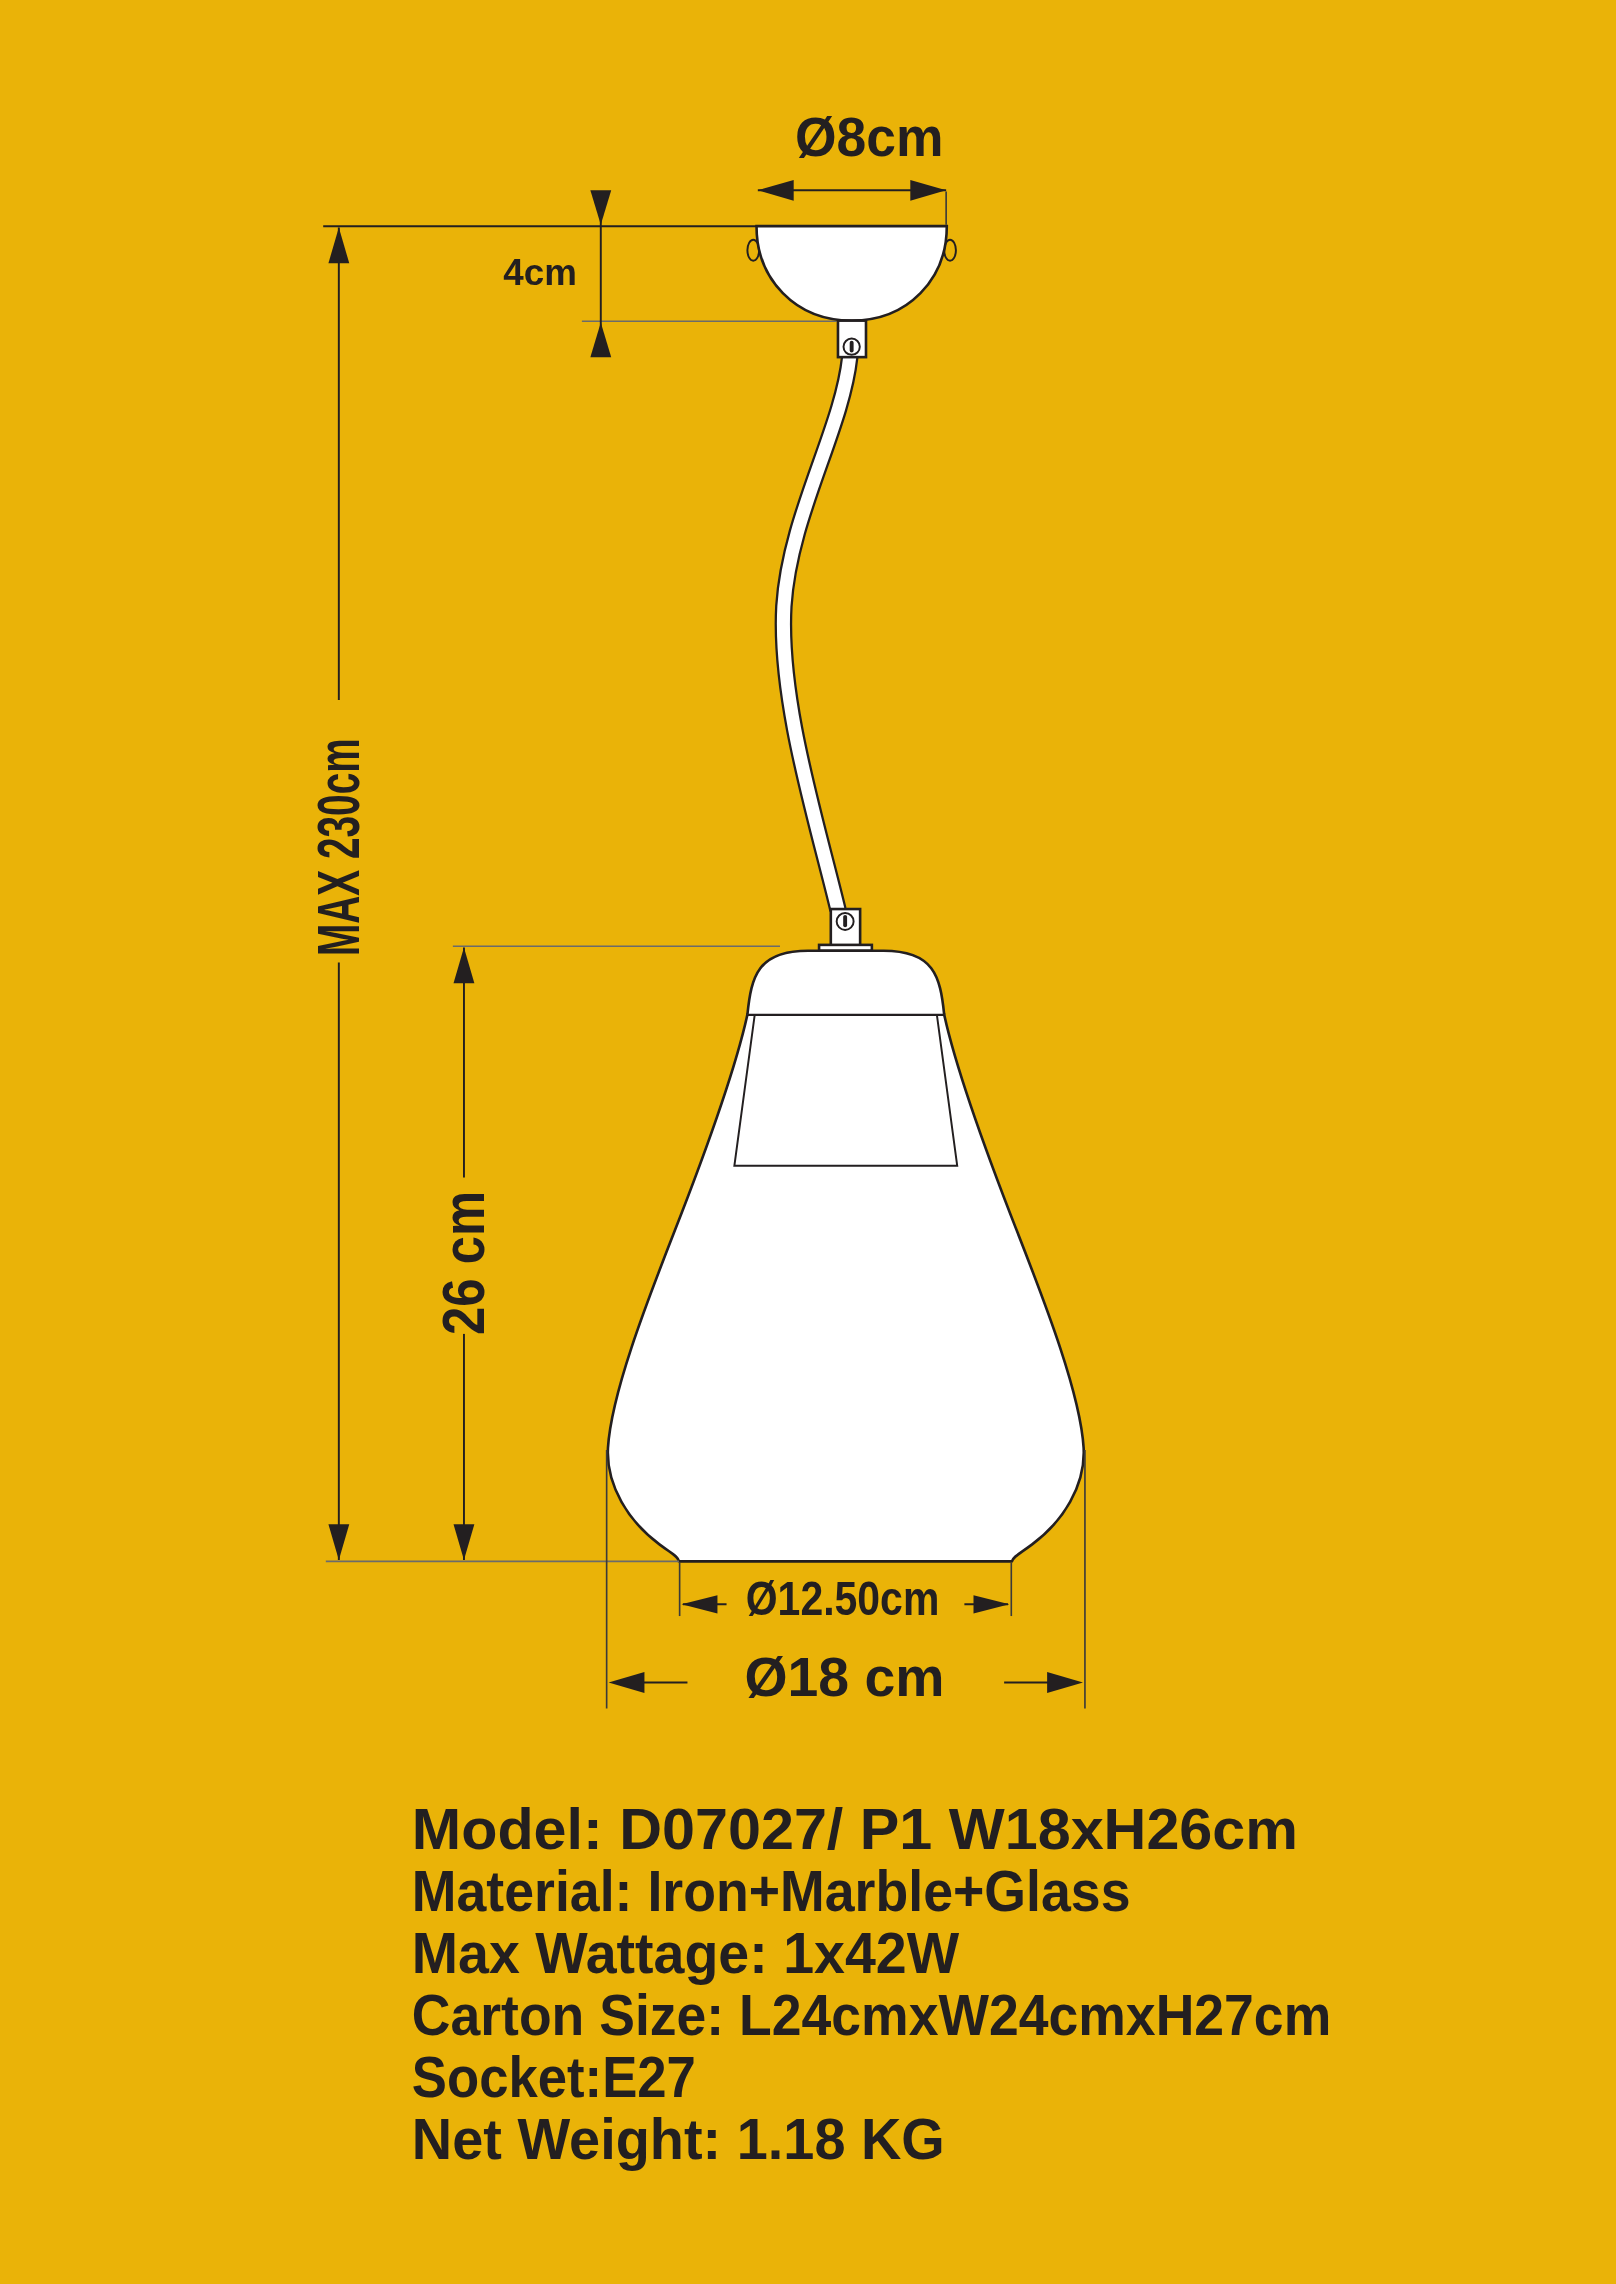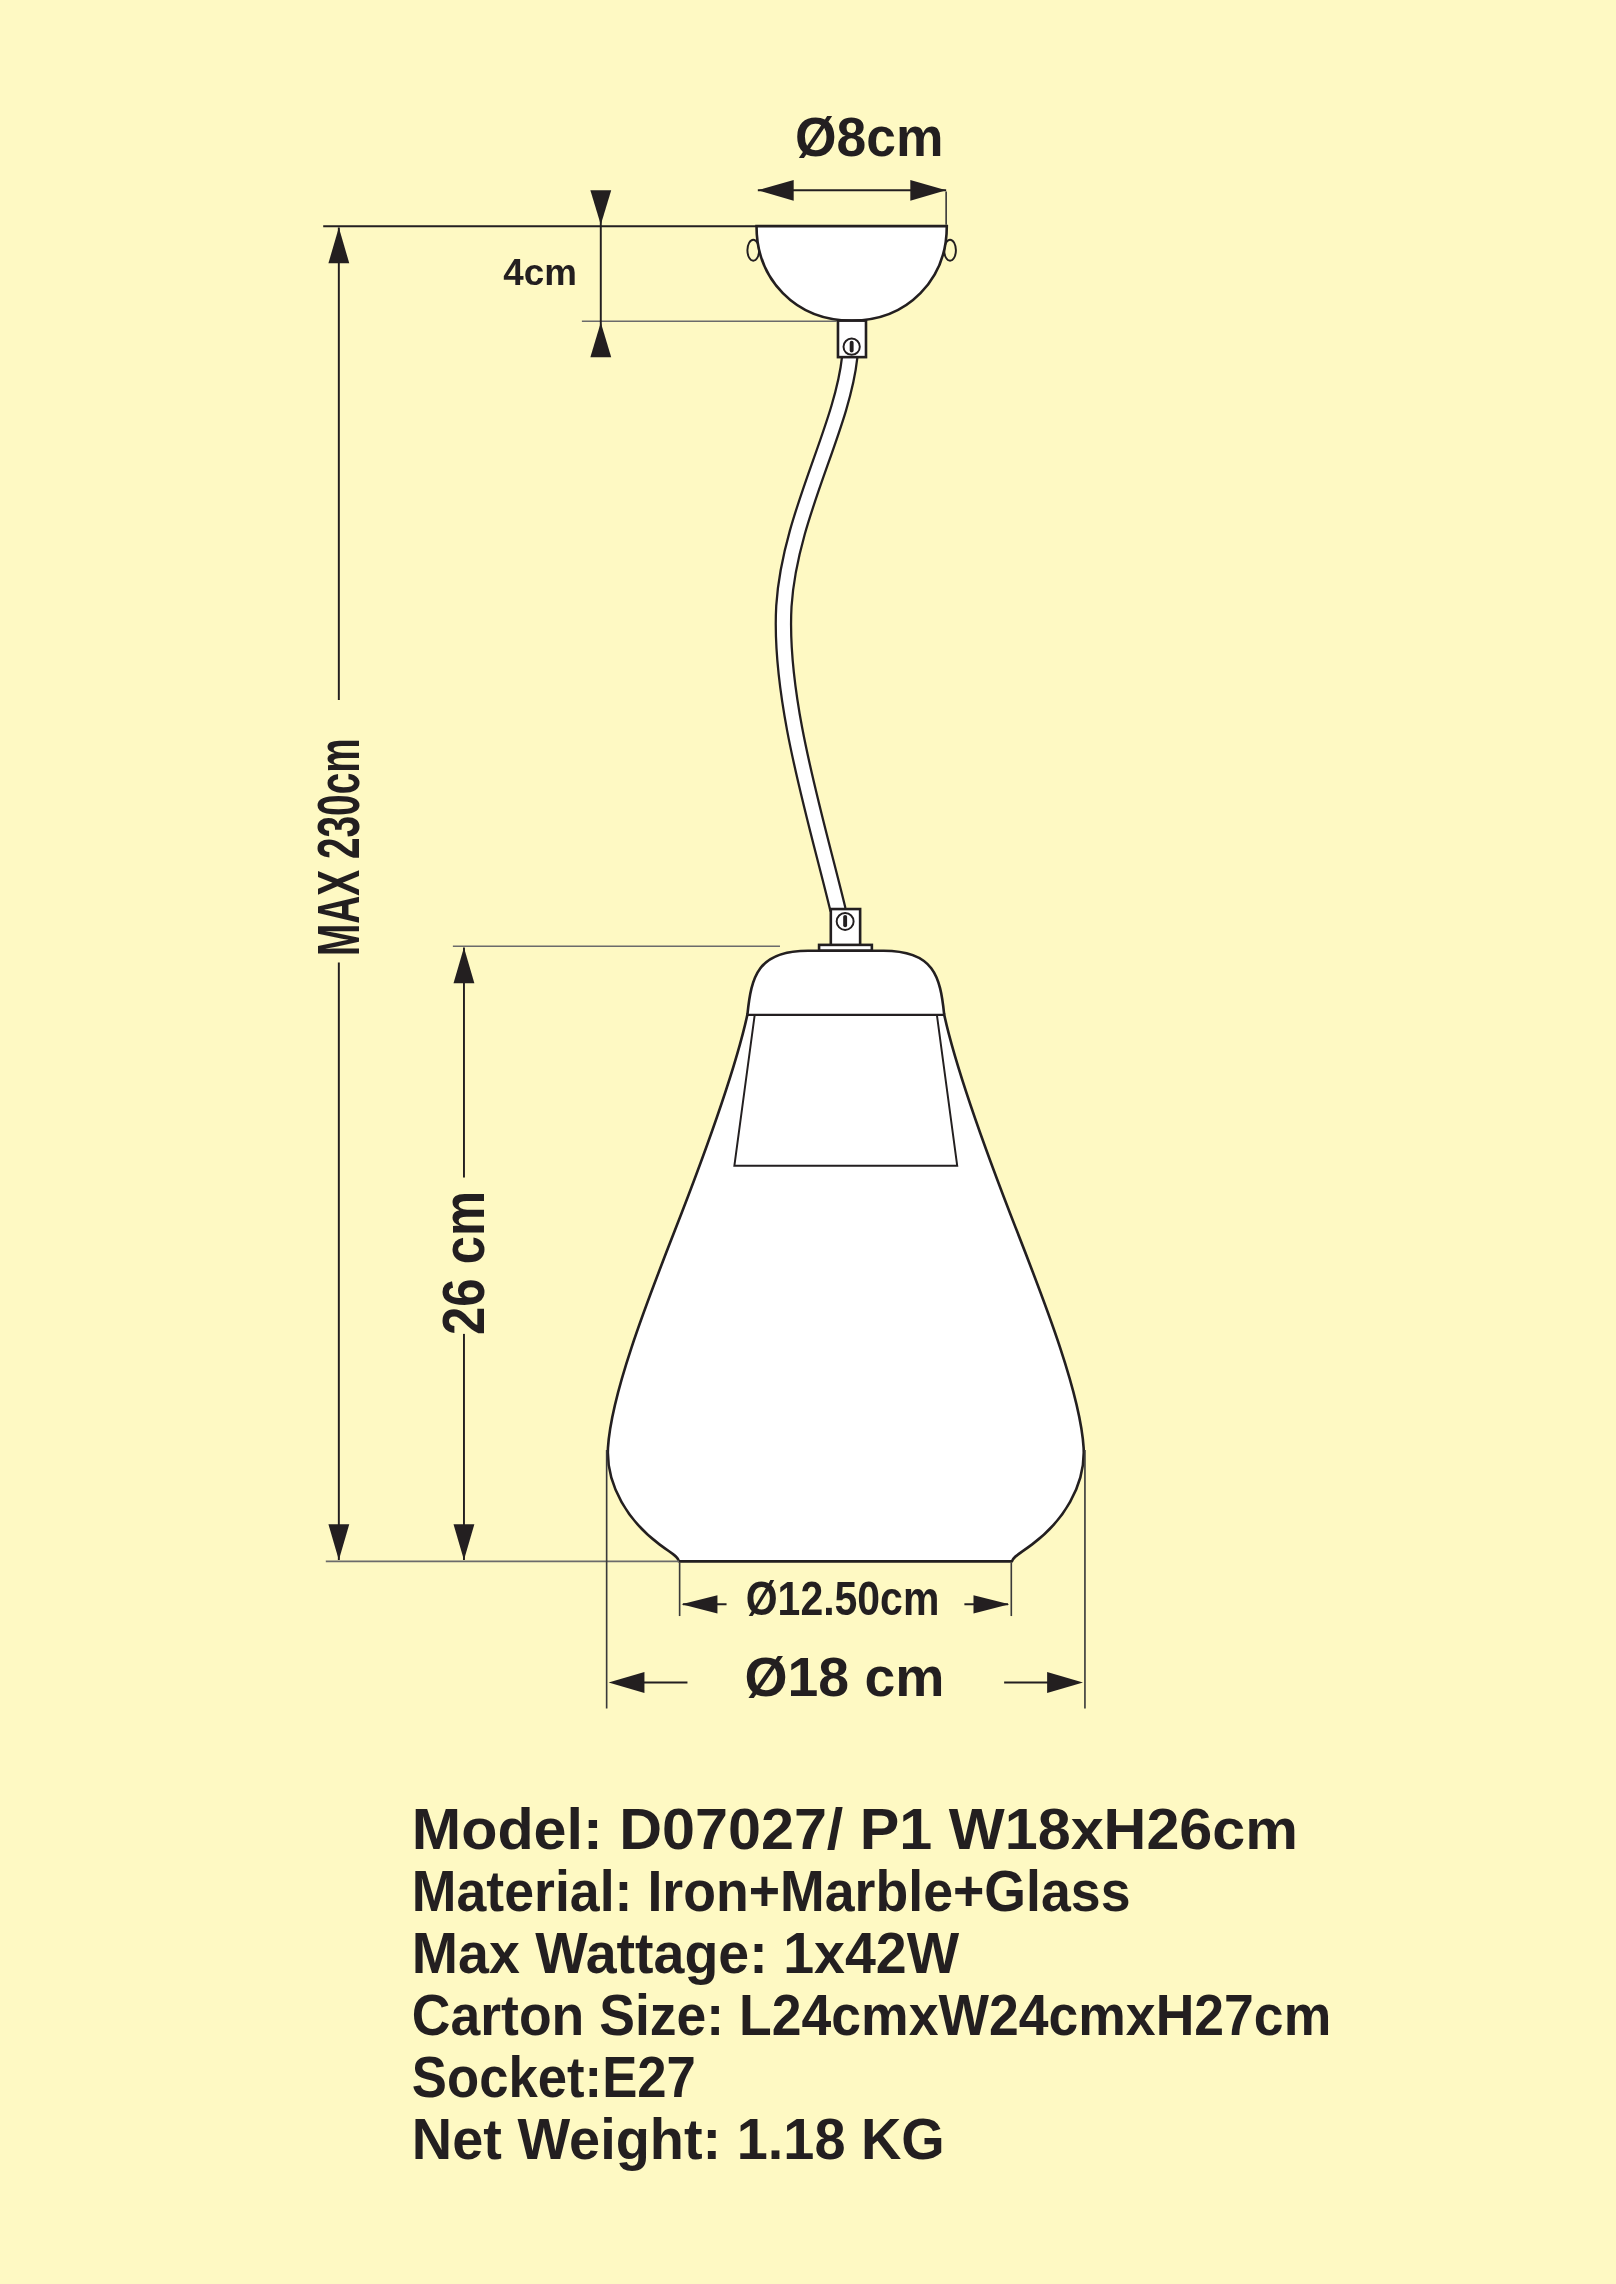--- a/index.html
+++ b/index.html
@@ -1,16 +1,16 @@
 <!DOCTYPE html>
 <html style="font-size:10.4px"><head>
 <meta charset="utf-8">
 <style>
   html,body{margin:0;padding:0;background:#ffffff;}
-  .page{position:relative;width:1616px;height:2284px;background:#fef9c3;overflow:hidden;}
+  .page{position:relative;width:1616px;height:2284px;background:#eab308;overflow:hidden;}
   svg{position:absolute;left:0;top:0;}
   text{font-family:"Liberation Sans", sans-serif;fill:#231f20;}
   .dim-label{font-weight:bold;}
   .spec-line{font-weight:bold;font-size:88px;}
   .outline{fill:#ffffff;stroke:#231f20;stroke-width:4;}
   .thin{fill:none;stroke:#231f20;stroke-width:3;}
   .xline{fill:none;stroke:#6b6b6b;stroke-width:2.5;}
   .extline{fill:none;stroke:#3a3a3a;stroke-width:2.5;}
   .dimline{fill:none;stroke:#231f20;stroke-width:3;}
   .arrow{fill:#231f20;stroke:none;}

